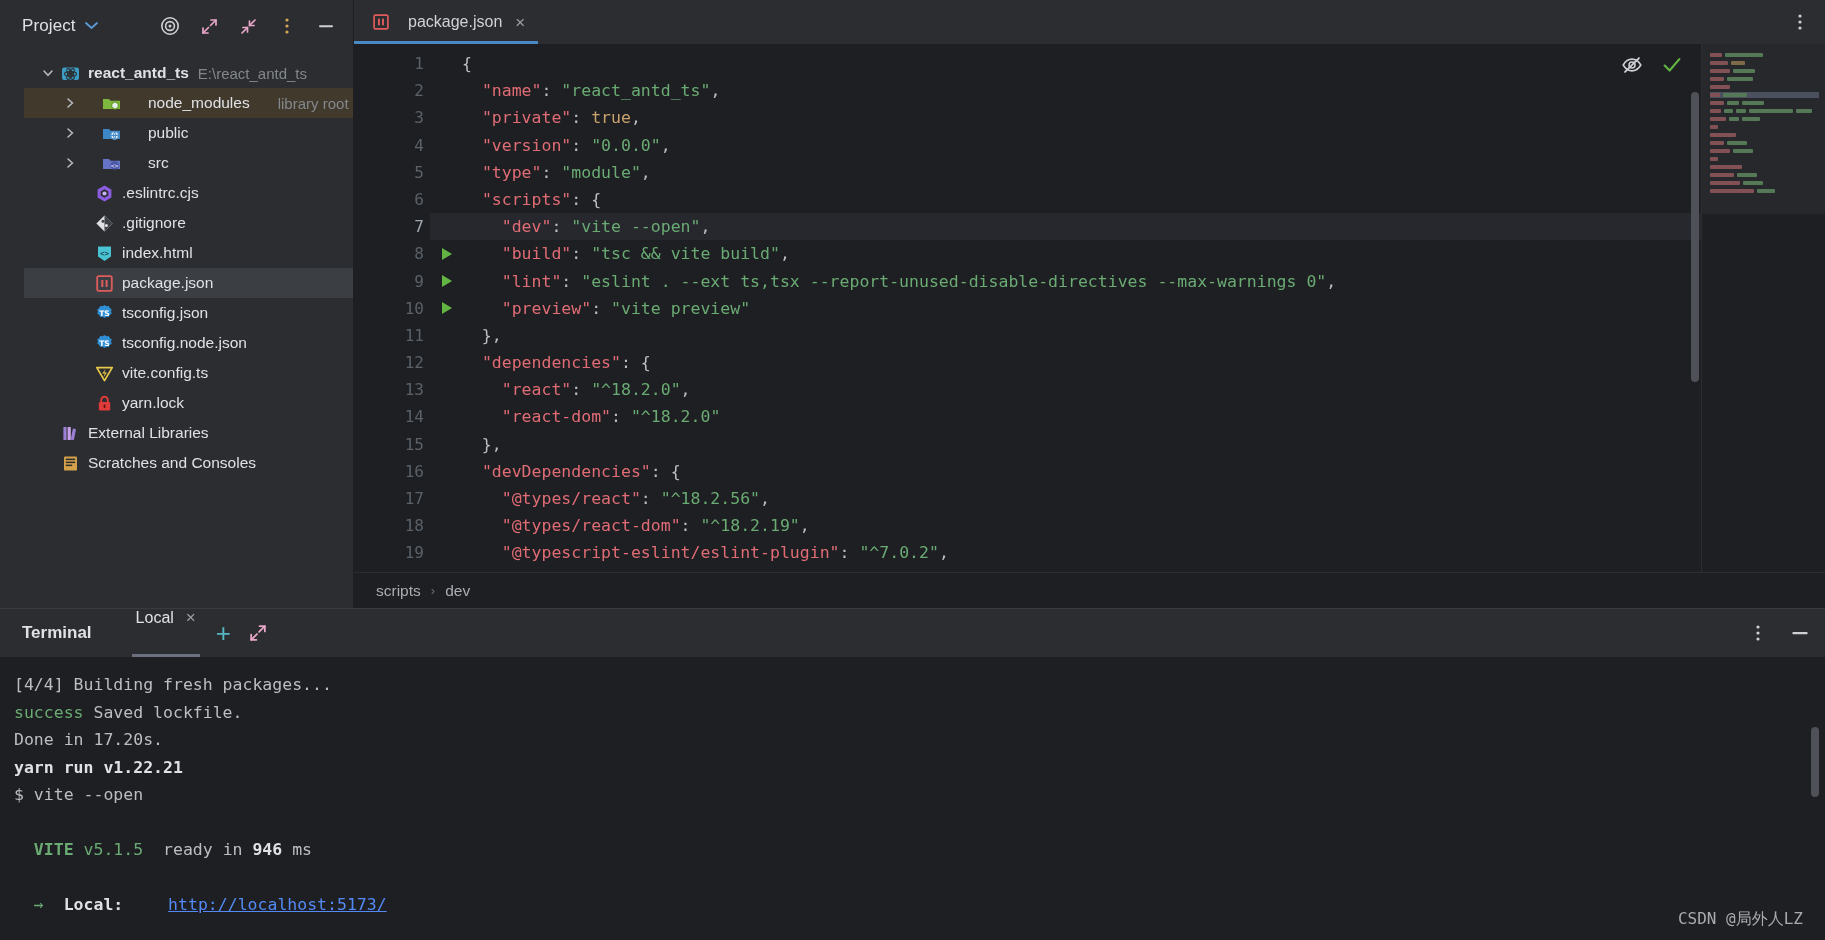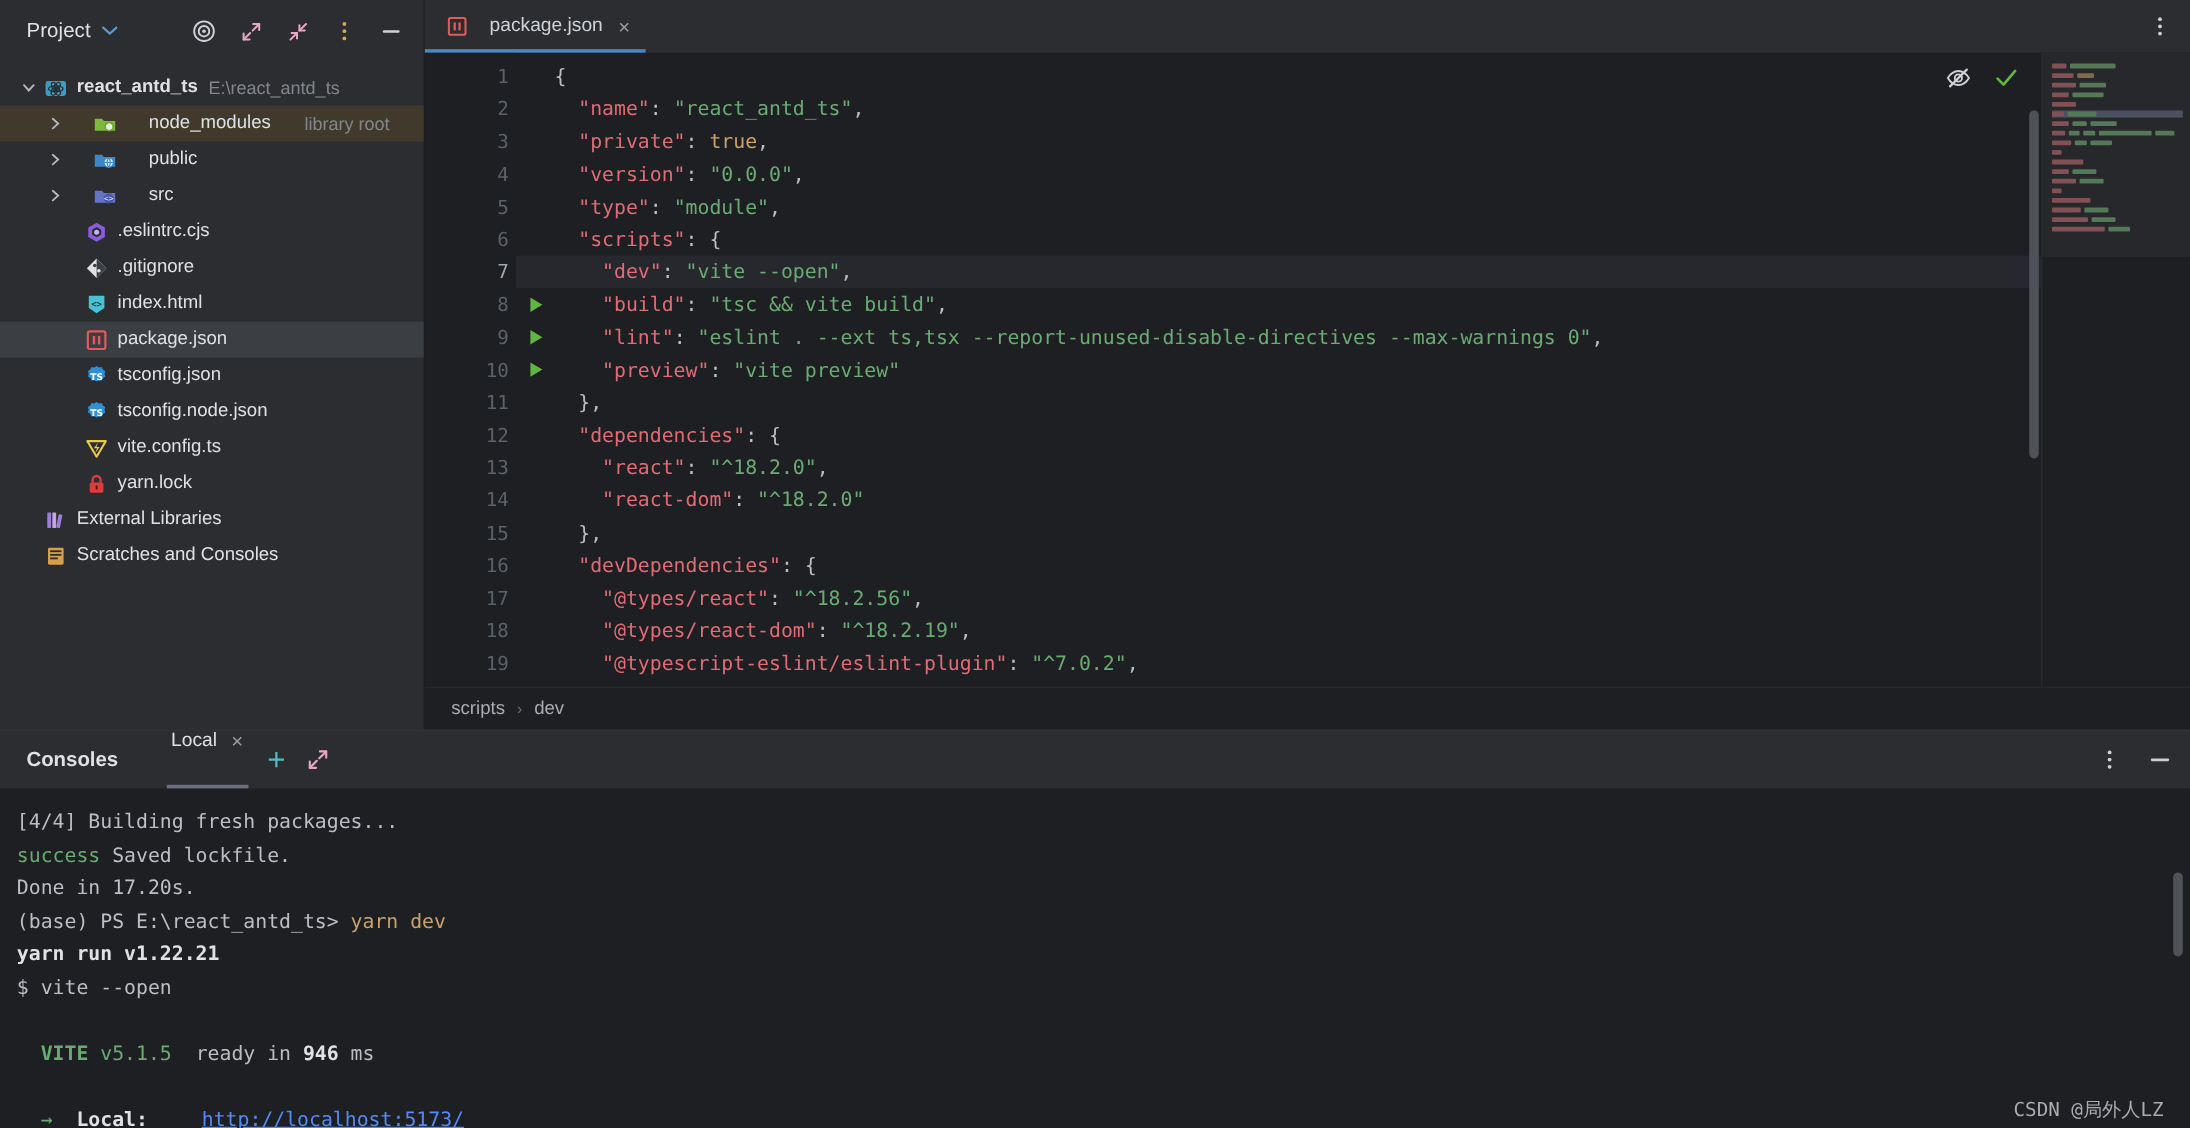--- a/index.html
+++ b/index.html
@@ -18,21 +18,21 @@
   .sidebar { width: 354px; flex: 0 0 354px; background: #2b2d30; display: flex; flex-direction: column;
              border-right: 1px solid #1e1f22; }
   .sidebar-header { height: 52px; display: flex; align-items: center; padding: 0 12px 0 22px; }
   .sb-title { color: #dfe1e5; font-size: 17px; letter-spacing: .1px; }
   .chev-dn { margin-left: 9px; color: #9aa7b0; font-size: 12px; display:inline-block; }
   .sb-actions { margin-left: auto; display: flex; align-items: center; gap: 17px; padding-right: 4px; }
   .ic { width: 22px; height: 22px; display: flex; align-items: center; justify-content: center; cursor: default; }
   .ic svg { display: block; }
 
   .tree { padding-top: 6px; font-size: 15.5px; color: #dfe1e5; }
-  .tree-row { height: 30px; display: flex; align-items: center; padding-left: 12px; white-space: nowrap; }
+  .tree-row { height: 30px; display: flex; align-items: center; padding-left: 12px; white-space: nowrap; margin-left: 24px; }
   .tree-row.depth0 { padding-left: 18px; }
   .tree-row.depth1 { padding-left: 40px; gap: 19px; }
   .tree-row.depth1nc { padding-left: 70px; }
   .tree-row.sel { background: #3b3e43; }
   .tree-row.hl { background: #413a2c; }
   .arrow { width: 18px; flex: 0 0 18px; color: #b4b8bf; font-size: 12px; display:flex; align-items:center; }
   .arrow.empty { visibility: hidden; }
   .ficon { width: 20px; height: 20px; flex: 0 0 20px; margin-right: 8px; display: flex; align-items: center; justify-content: center; }
   .ficon svg { display:block; }
   .lbl { color: #dfe1e5; }
@@ -513,21 +513,21 @@
       <div class="breadcrumbs">
         <span>scripts</span>
         <span class="bc-sep">›</span>
         <span>dev</span>
       </div>
     </div>
   </div>
 
   <div class="terminal">
     <div class="term-head">
-      <span class="term-title">Consoles</span>
+      <span class="term-title">Terminal</span>
       <div class="term-tab active">
         <span class="term-tab-label">Local</span>
         <span class="term-tab-close">×</span>
       </div>
       <span class="term-plus">+</span>
       <span class="ic" style="margin-left:16px">
         <svg width="20" height="20" viewBox="0 0 19 19">
             <path d="M11 3 h5 v5" stroke="#e8a7c8" stroke-width="1.7" fill="none" stroke-linecap="round" stroke-linejoin="round"></path>
             <path d="M16 3 L10.5 8.5" stroke="#e8a7c8" stroke-width="1.7" stroke-linecap="round"></path>
             <path d="M8 16 h-5 v-5" stroke="#e8a7c8" stroke-width="1.7" fill="none" stroke-linecap="round" stroke-linejoin="round"></path>
@@ -547,21 +547,20 @@
               <rect x="3" y="9.2" width="14" height="2" rx="1" fill="#ced0d6"></rect>
             </svg>
         </span>
       </div>
     </div>
 
     <div class="term-body">
       <div class="tline"><span>[4/4] Building fresh packages...</span></div>
       <div class="tline"><span class="t-green">success</span><span> Saved lockfile.</span></div>
       <div class="tline"><span>Done in 17.20s.</span></div>
-      <div class="tline"><span>(base) PS E:\react_antd_ts&gt; </span><span class="t-yellow">yarn dev</span></div>
       <div class="tline"><span class="t-bold">yarn run v1.22.21</span></div>
       <div class="tline"><span>$ vite --open</span></div>
       <div class="tline"><span></span></div>
       <div class="tline"><span class="t-green t-bold" style="color:#6aab73">  VITE </span><span class="t-green">v5.1.5</span><span>  ready in </span><span class="t-bold">946</span><span> ms</span></div>
       <div class="tline"><span></span></div>
       <div class="tline"><span class="t-arrow">  →</span><span>  </span><span class="t-bold">Local:</span><span>   </span><span class="t-link">http://localhost:5173/</span></div>
 
       <div class="term-scroll"></div>
       <div class="watermark">CSDN @局外人LZ</div>
     </div>

